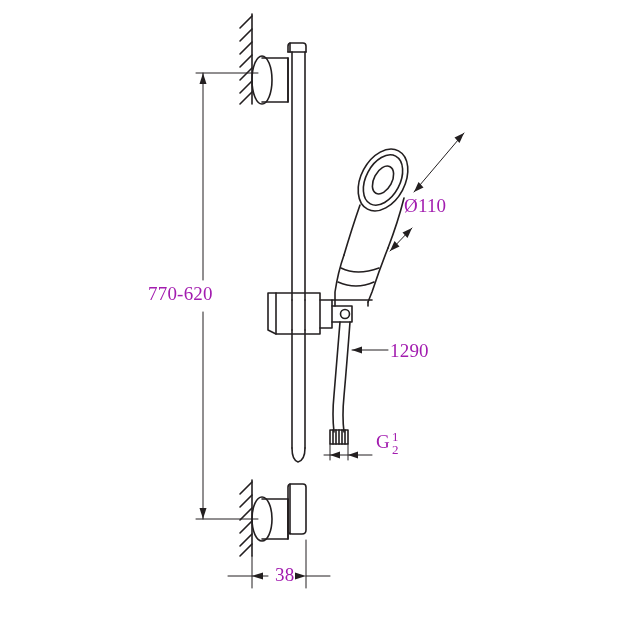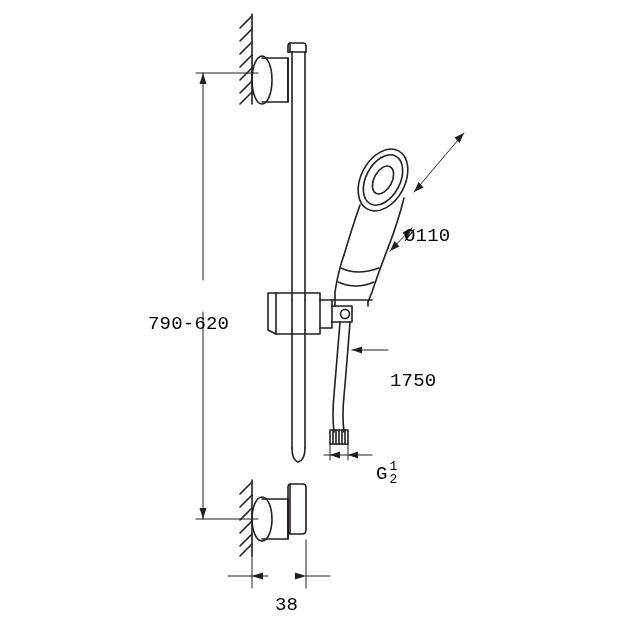--- a/index.html
+++ b/index.html
@@ -21,26 +21,25 @@
   }
   #drawing {
     position: absolute;
     left: 0;
     top: 0;
     width: 630px;
     height: 630px;
   }
   .dim-label {
     position: absolute;
-    font-family: Liberation Mono, monospace;
+    font-family: Liberation Serif, serif;
     font-size: 19px;
-    color: #000000;
+    color: #a21caf;
     white-space: nowrap;
     letter-spacing: 0.2px;
-    margin-top: 30px;
   }
   #label-height { left: 148px; top: 283px; }
   #label-diameter { left: 404px; top: 195px; }
   #label-hose { left: 390px; top: 340px; }
   #label-depth { left: 275px; top: 564px; }
   #label-thread {
     left: 376px;
     top: 431px;
     font-size: 19px;
   }
@@ -208,23 +207,23 @@
         <line x1="324" y1="455" x2="372" y2="455"></line>
         <line x1="330" y1="444" x2="330" y2="460"></line>
         <line x1="348" y1="444" x2="348" y2="460"></line>
         <polygon points="330,455 340,451.5 340,458.5" fill="#231f20" stroke="none"></polygon>
         <polygon points="348,455 358,451.5 358,458.5" fill="#231f20" stroke="none"></polygon>
       </g>
 
     </g>
   </svg>
 
-  <div class="dim-label" id="label-height">790-620</div>
+  <div class="dim-label" id="label-height">770-620</div>
 
   <div class="dim-label" id="label-diameter"><span>Ø</span><span>110</span></div>
 
-  <div class="dim-label" id="label-hose">1750</div>
+  <div class="dim-label" id="label-hose">1290</div>
 
   <div class="dim-label" id="label-thread"><span>G</span><span class="frac"><span class="num">1</span><span class="den">2</span></span></div>
 
   <div class="dim-label" id="label-depth">38</div>
 
 </div>
 
 </body></html>

